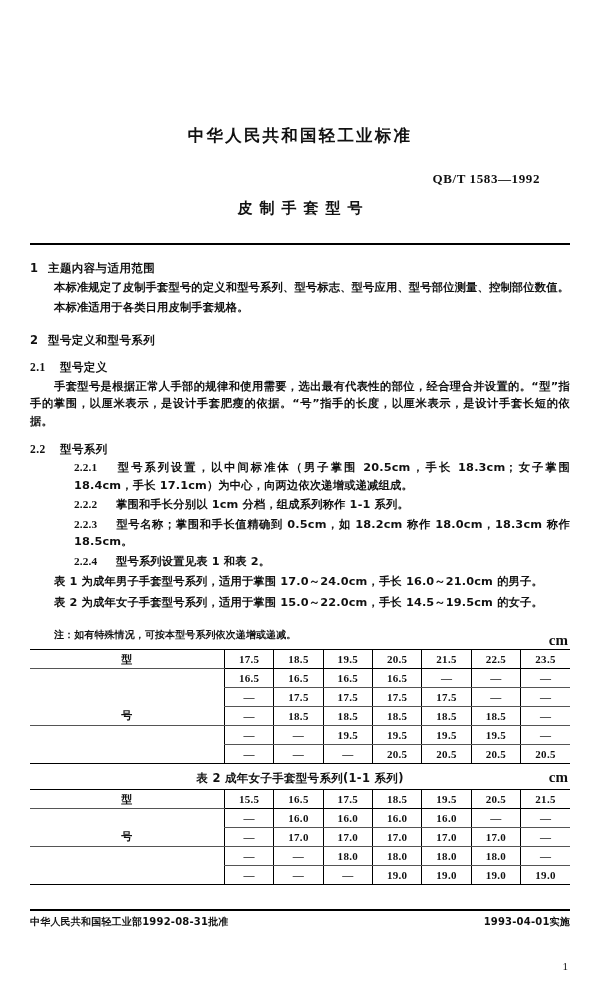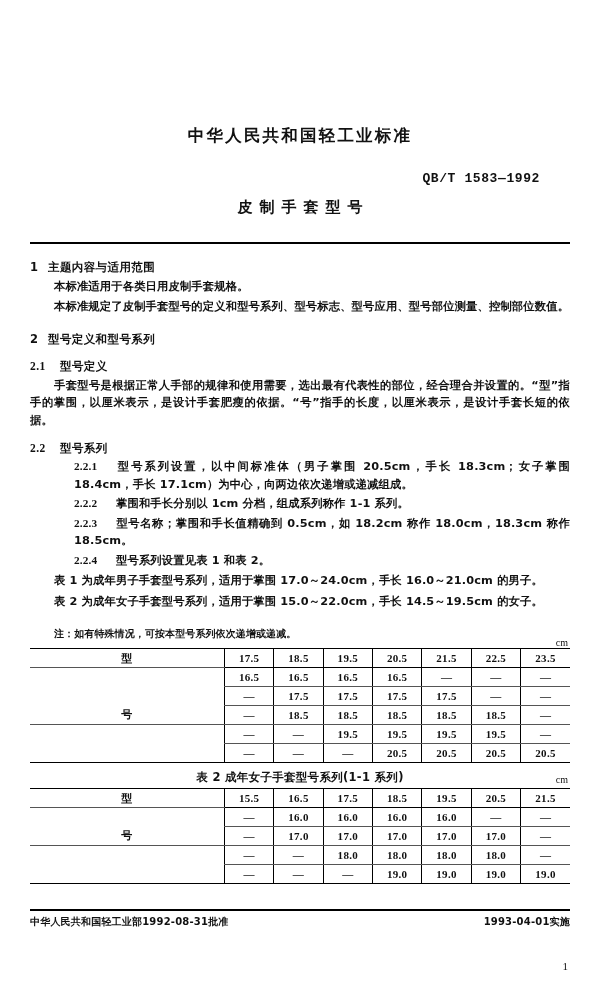--- a/index.html
+++ b/index.html
@@ -29,21 +29,21 @@
     text-align: center;
     font-family: "DejaVu Sans", "Liberation Sans", sans-serif;
     font-weight: bold;
     font-size: 16.5px;
     letter-spacing: 2.2px;
     padding-top: 112px;
     line-height: 1;
   }
   .std-no {
     text-align: right;
-    font-family: Liberation Mono, monospace;
+    font-family: Liberation Serif, serif;
     font-weight: bold;
     font-size: 13px;
     letter-spacing: 0.6px;
     margin-top: 26px;
     padding-right: 30px;
   }
   .std-title {
     text-align: center;
     font-family: "DejaVu Sans", "Liberation Sans", sans-serif;
     font-weight: bold;
@@ -127,22 +127,22 @@
     font-weight: bold;
     font-size: 11.5px;
     letter-spacing: 0.3px;
     margin-bottom: 3px;
   }
   .tbl-unit {
     position: absolute;
     right: 2px;
     bottom: 0;
     font-family: "Liberation Serif", "DejaVu Serif", serif;
-    font-weight: normal;
-    font-size: 10px;
+    font-weight: bold;
+    font-size: 15px;
     letter-spacing: 0;
   }
   table.grid {
     width: 100%;
     border-collapse: collapse;
     table-layout: fixed;
     font-family: "Liberation Serif", "DejaVu Serif", serif;
     font-weight: bold;
     font-size: 11px;
   }
@@ -216,22 +216,22 @@
 
   <div class="std-no">QB/T 1583—1992</div>
 
   <div class="std-title">皮制手套型号</div>
 
   <hr class="title-rule">
 
   <div class="sec-head">
     <span class="num">1</span><span>主题内容与适用范围</span>
   </div>
+  <div class="para">本标准规定了皮制手套型号的定义和型号系列、型号标志、型号应用、型号部位测量、控制部位数值。</div>
   <div class="para">本标准适用于各类日用皮制手套规格。</div>
-  <div class="para">本标准规定了皮制手套型号的定义和型号系列、型号标志、型号应用、型号部位测量、控制部位数值。</div>
 
   <div class="sec-head">
     <span class="num">2</span><span>型号定义和型号系列</span>
   </div>
 
   <div class="sub-head">
     <span class="num">2.1</span><span>型号定义</span>
   </div>
   <div class="para">手套型号是根据正常人手部的规律和使用需要，选出最有代表性的部位，经合理合并设置的。“型”指手的掌围，以厘米表示，是设计手套肥瘦的依据。“号”指手的长度，以厘米表示，是设计手套长短的依据。</div>
 

